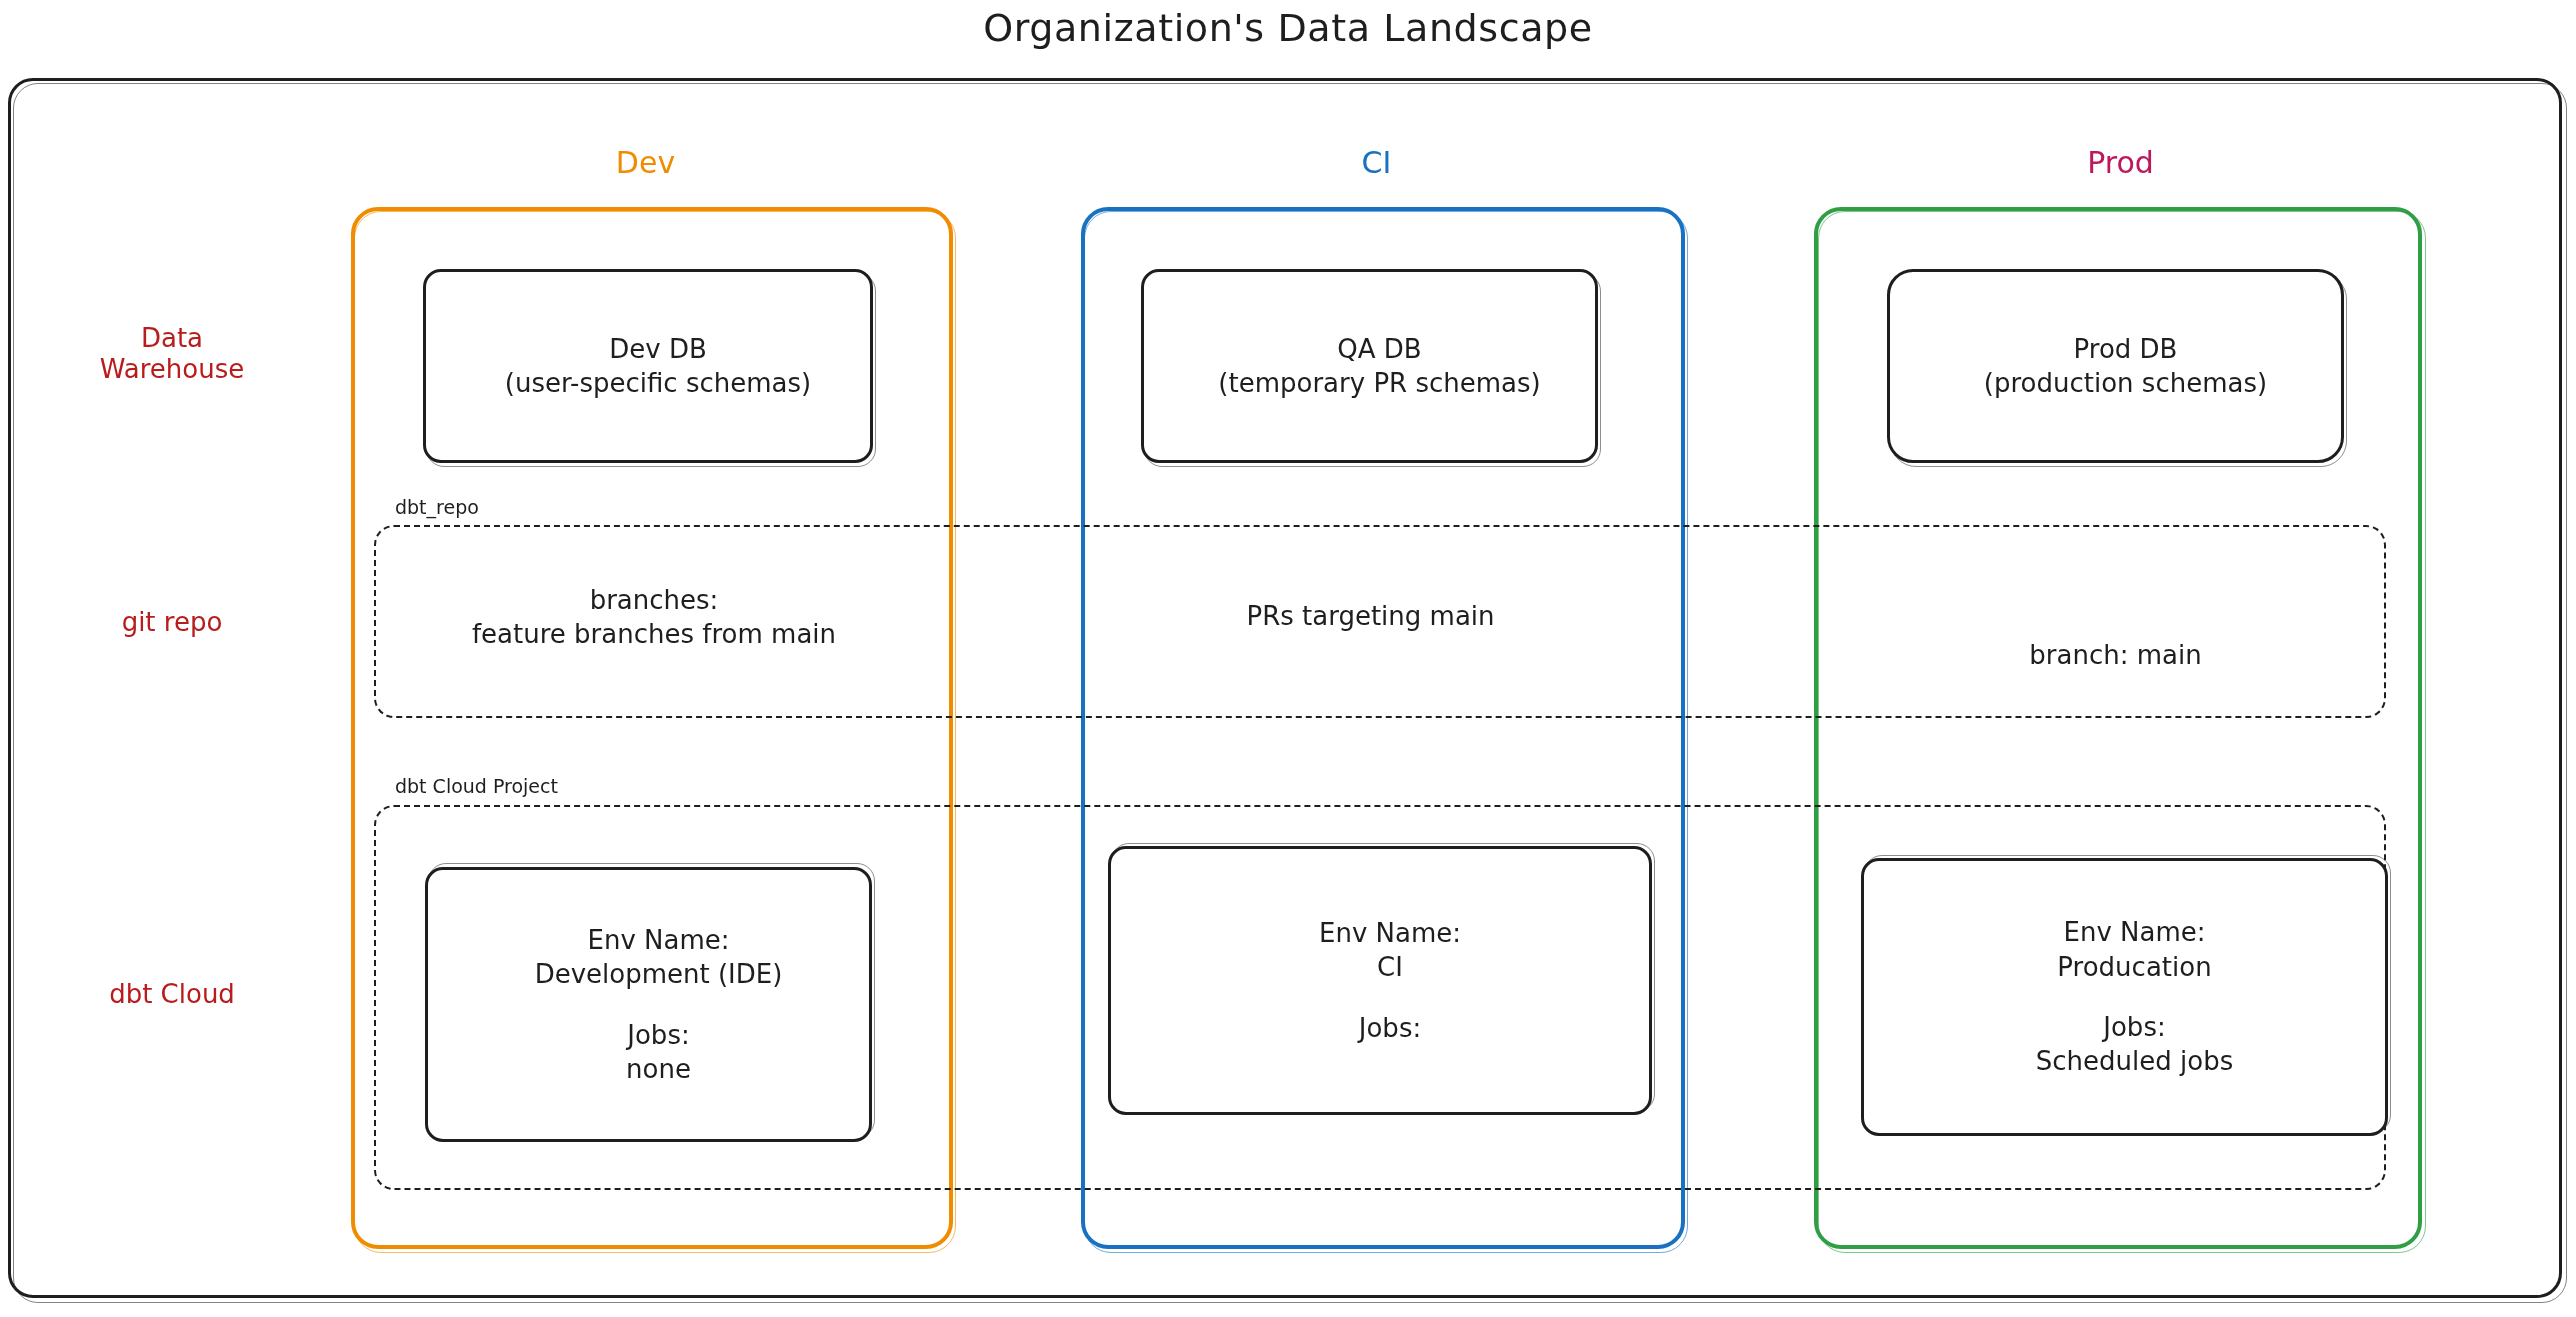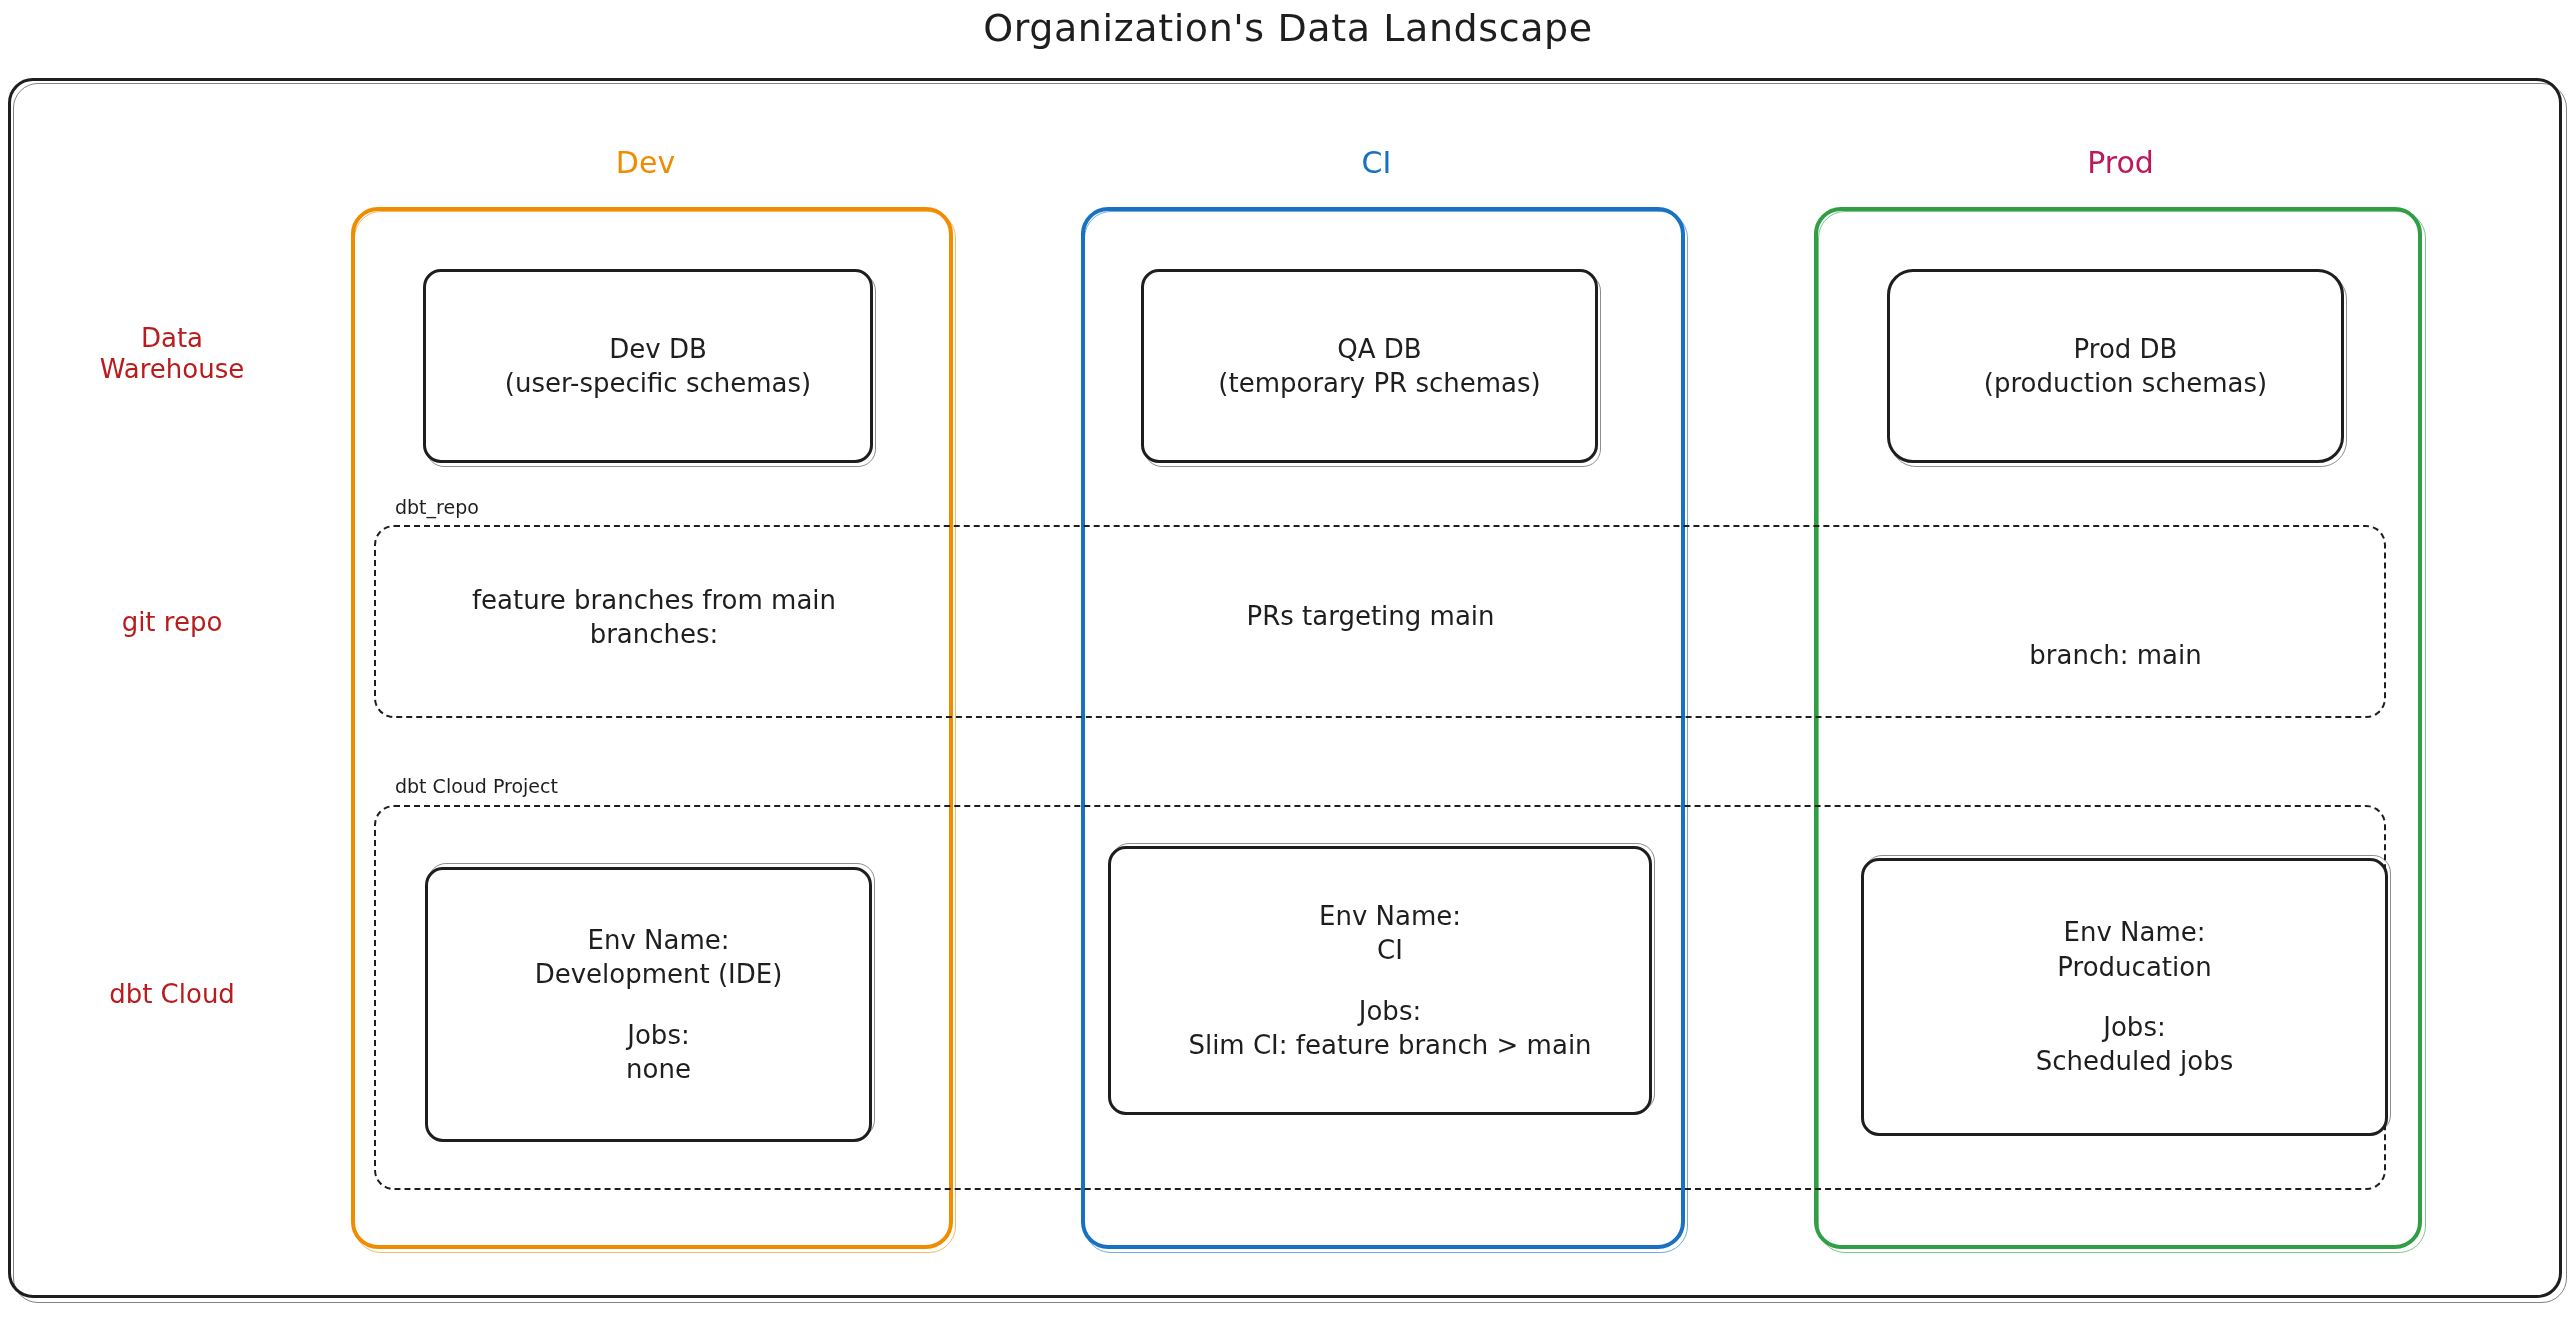--- a/index.html
+++ b/index.html
@@ -235,22 +235,22 @@
   <span class="node-line">(temporary PR schemas)</span>
 </div>
 
 <div id="node-prod-db-ghost" class="node-box-ghost"></div>
 <div id="node-prod-db" class="node-box">
   <span class="node-line">Prod DB</span>
   <span class="node-line">(production schemas)</span>
 </div>
 
 <div id="band-text-dev-git" class="band-text">
+  <span class="node-line">branches:</span>
   <span class="node-line">feature branches from main</span>
-  <span class="node-line">branches:</span>
 </div>
 <div id="band-text-ci-git" class="band-text">
   <span class="node-line">PRs targeting main</span>
 </div>
 <div id="band-text-prod-git" class="band-text">
   <span class="node-line">branch: main</span>
 </div>
 
 <div id="node-dev-cloud-ghost" class="node-box-ghost"></div>
 <div id="node-dev-cloud" class="node-box">
@@ -260,21 +260,20 @@
   <span class="node-line">Jobs:</span>
   <span class="node-line">none</span>
 </div>
 
 <div id="node-ci-cloud-ghost" class="node-box-ghost"></div>
 <div id="node-ci-cloud" class="node-box">
   <span class="node-line">Env Name:</span>
   <span class="node-line">CI</span>
   <span class="node-gap"></span>
   <span class="node-line">Jobs:</span>
-  <span class="node-line">Slim CI: feature branch &gt; main</span>
 </div>
 
 <div id="node-prod-cloud-ghost" class="node-box-ghost"></div>
 <div id="node-prod-cloud" class="node-box">
   <span class="node-line">Env Name:</span>
   <span class="node-line">Producation</span>
   <span class="node-gap"></span>
   <span class="node-line">Jobs:</span>
   <span class="node-line">Scheduled jobs</span>
 </div>

